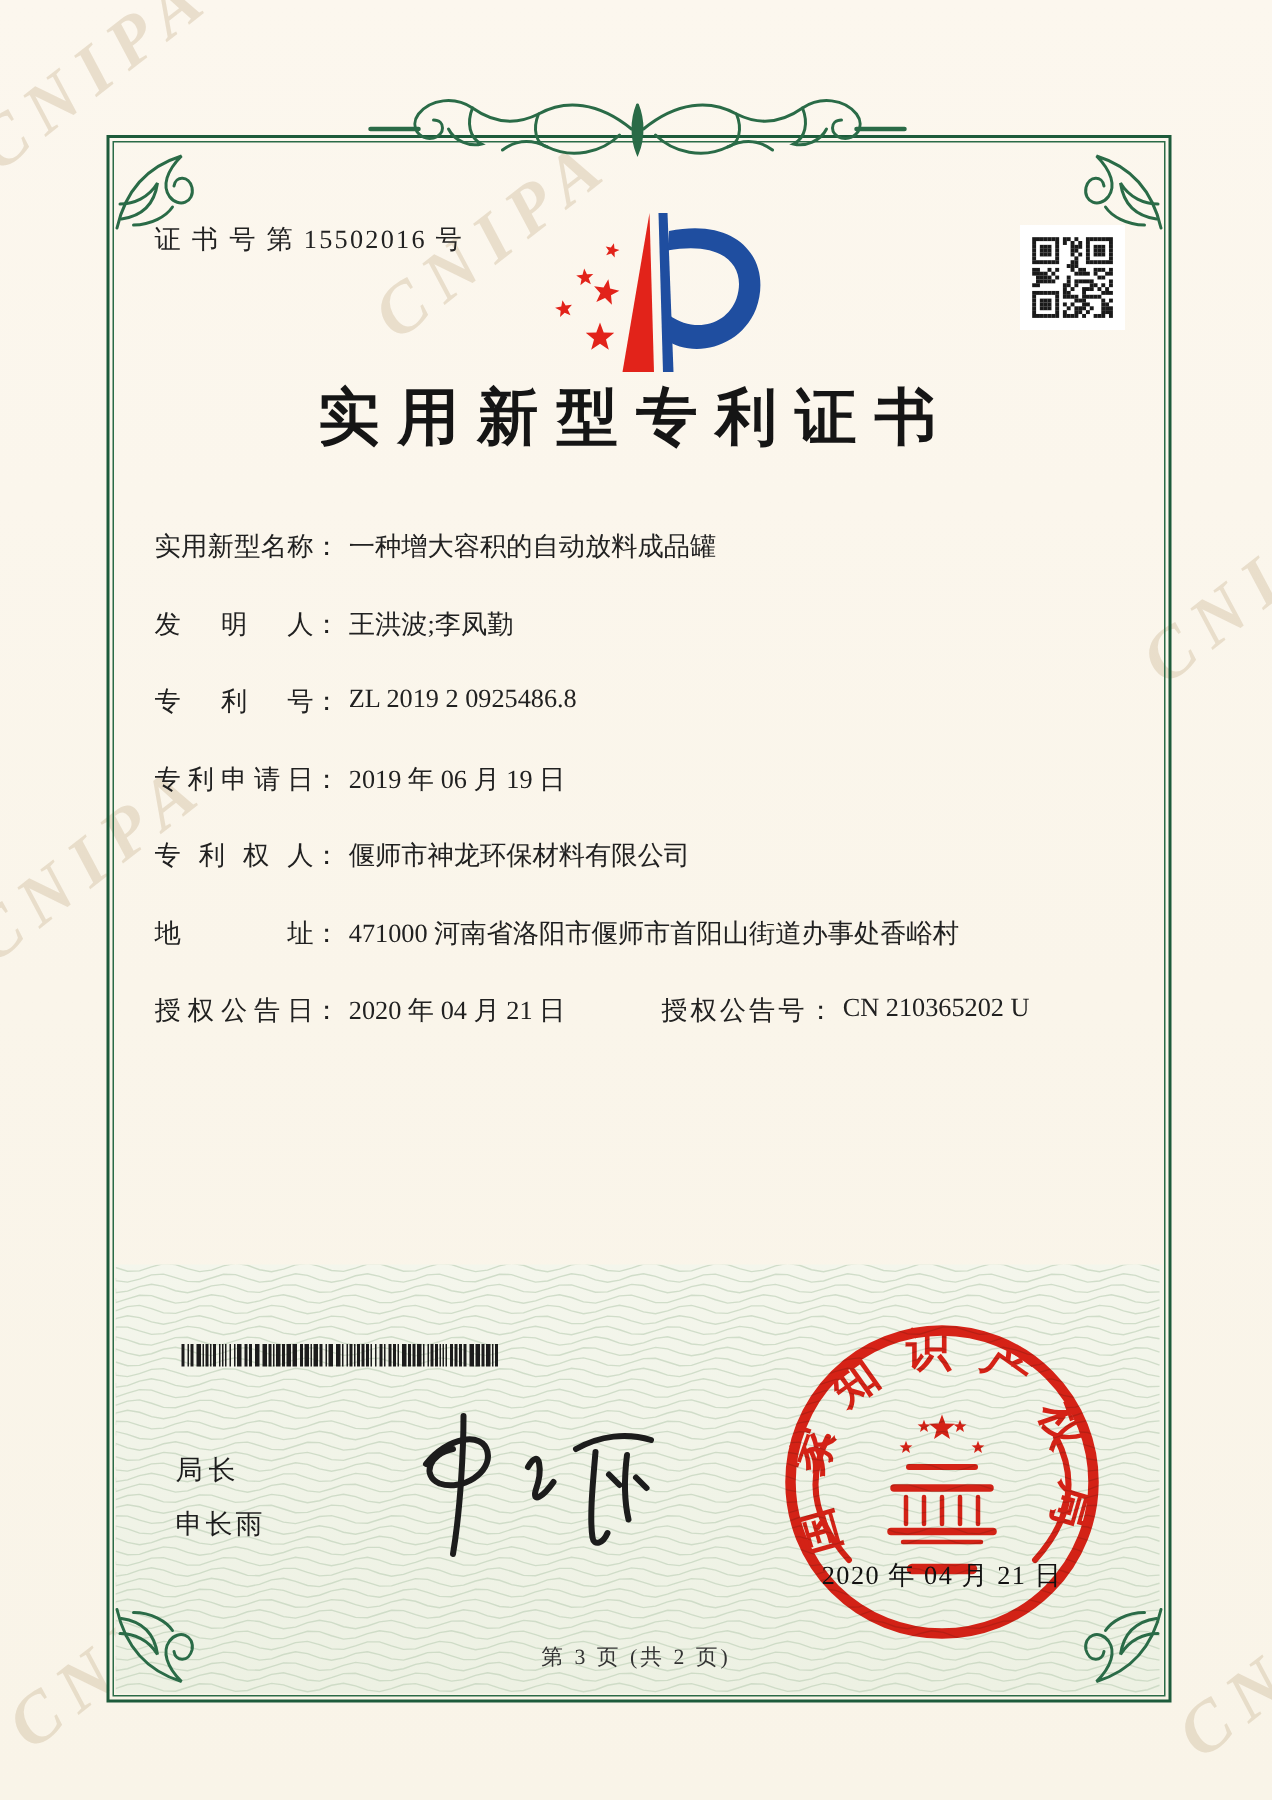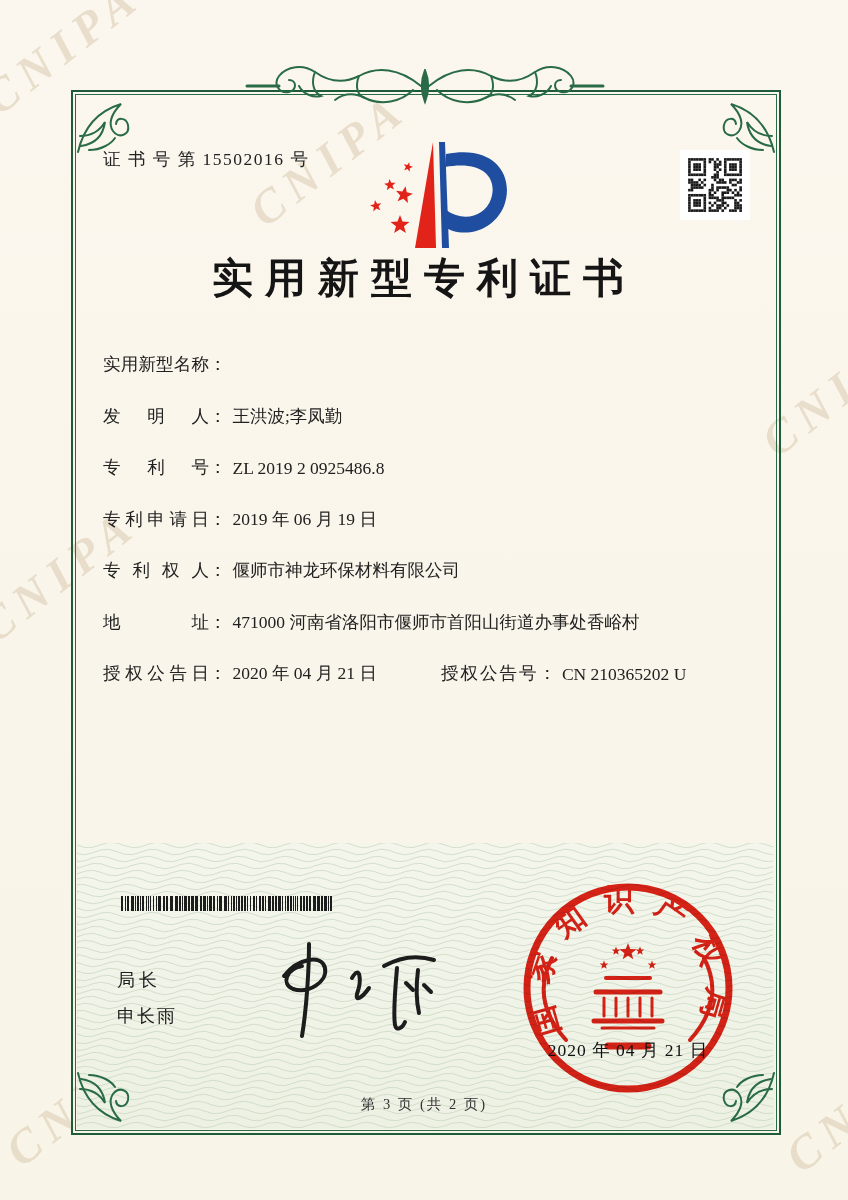--- a/index.html
+++ b/index.html
@@ -21,21 +21,21 @@
   .corner.bl{left:2px;bottom:2px;transform:scaleY(-1);}
   .top-ornament{position:absolute;left:245px;top:52px;width:360px;height:66px;}
   
   .cert-no{position:absolute;left:103px;top:147px;font-size:17.5px;letter-spacing:1.5px;color:#222;}
   .logo{position:absolute;left:345px;top:136px;width:172px;height:118px;}
   .qr{position:absolute;left:680px;top:150px;width:70px;height:70px;background:#fff;padding:3px;box-sizing:border-box;}
   .title{position:absolute;left:0;right:0;top:251px;text-align:center;font-size:41px;font-weight:bold;
          letter-spacing:12px;color:#151515;}
   
   .rows{position:absolute;left:103px;top:352px;width:630px;font-size:17.5px;color:#212121;}
-  .row{display:flex;align-items:flex-end;height:24px;margin-bottom:27.5px;white-space:nowrap;}
+  .row{display:flex;align-items:flex-start;height:24px;margin-bottom:27.5px;white-space:nowrap;}
   .lbl{display:inline-block;width:106px;text-align:justify;text-align-last:justify;}
   .lbl2{display:inline-block;margin-left:64px;letter-spacing:2px;}
   .val{margin-left:6px;}
   
   .paras{position:absolute;left:103px;top:700px;width:618px;font-size:16px;line-height:27.8px;
          color:#2b2b2b;text-align:justify;}
   .paras p{margin:0;text-indent:2em;}
   
   .barcode{position:absolute;left:121px;top:896px;width:218px;height:15px;display:flex;align-items:stretch;}
   .barcode i{display:block;background:#1c1c1c;height:100%;}
@@ -401,20 +401,21 @@
       <rect x="20" y="22" width="1.02" height="1.02" fill="#1a1a1a"></rect>
       <rect x="22" y="22" width="1.02" height="1.02" fill="#1a1a1a"></rect>
     </svg>
 
   <div class="title">实用新型专利证书</div>
 
   <div class="rows">
     <div class="row">
       <span class="lbl">实用新型名称</span>
         <span>：</span>
+      <span class="val">一种增大容积的自动放料成品罐</span>
     </div>
     <div class="row">
       <span class="lbl">发明人</span>
         <span>：</span>
       <span class="val">王洪波;李凤勤</span>
     </div>
     <div class="row">
       <span class="lbl">专利号</span>
         <span>：</span>
       <span class="val">ZL 2019 2 0925486.8</span>

